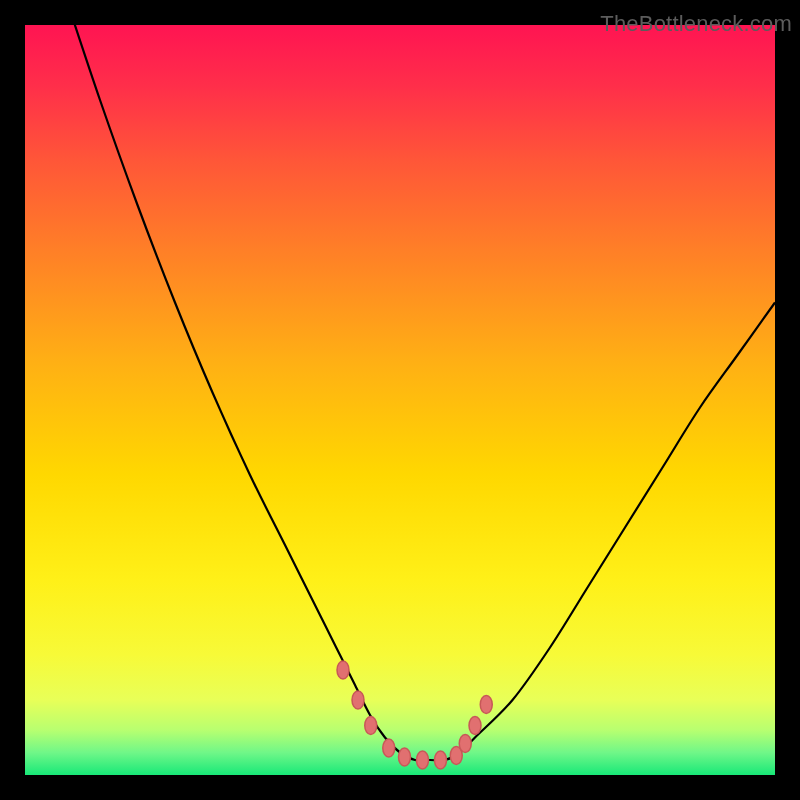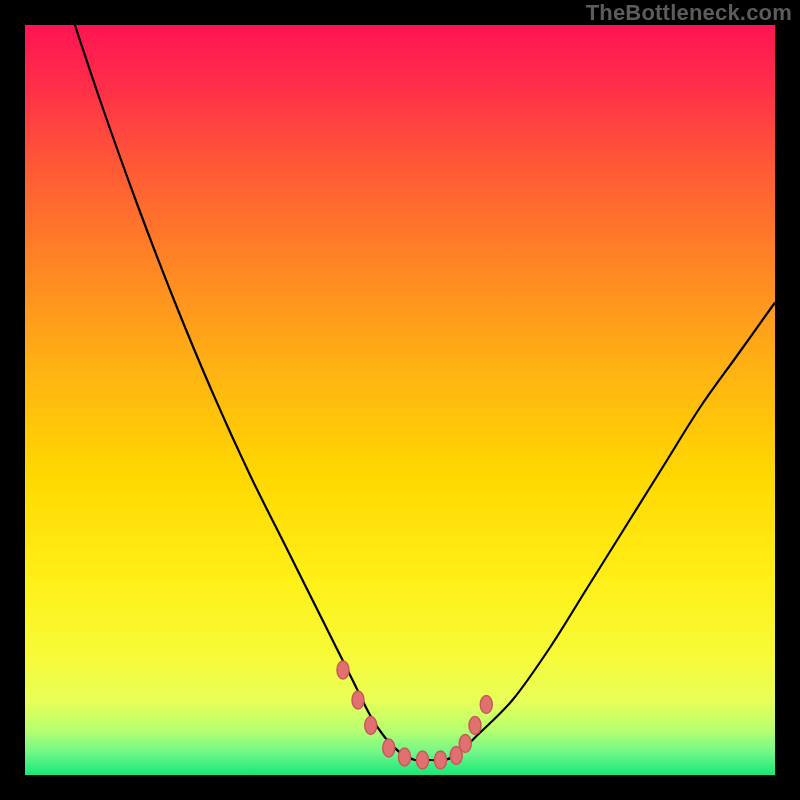--- a/index.html
+++ b/index.html
@@ -29,24 +29,24 @@
   .gradient-bg {
     position: absolute;
     inset: 0;
   }
   .svg-layer {
     position: absolute;
     inset: 0;
   }
   .watermark {
     position: absolute;
-    top: 0;
+    top: 11px;
     right: 8px;
     font-size: 22px;
-    font-weight: 700;
+    font-weight: 400;
     color: #5c5c5c;
     letter-spacing: 0.2px;
     user-select: none;
   }
 </style>
 </head>
 <body>
 
 <div class="frame">
 

